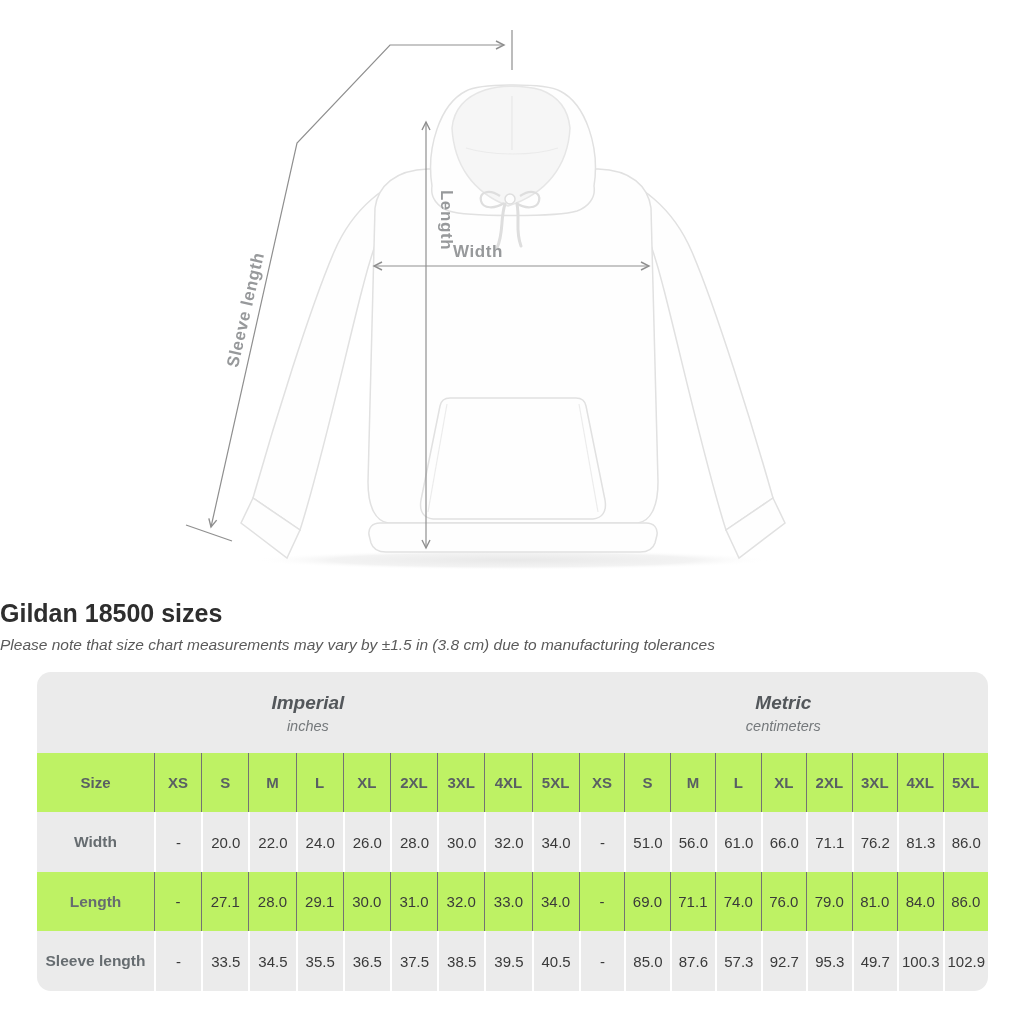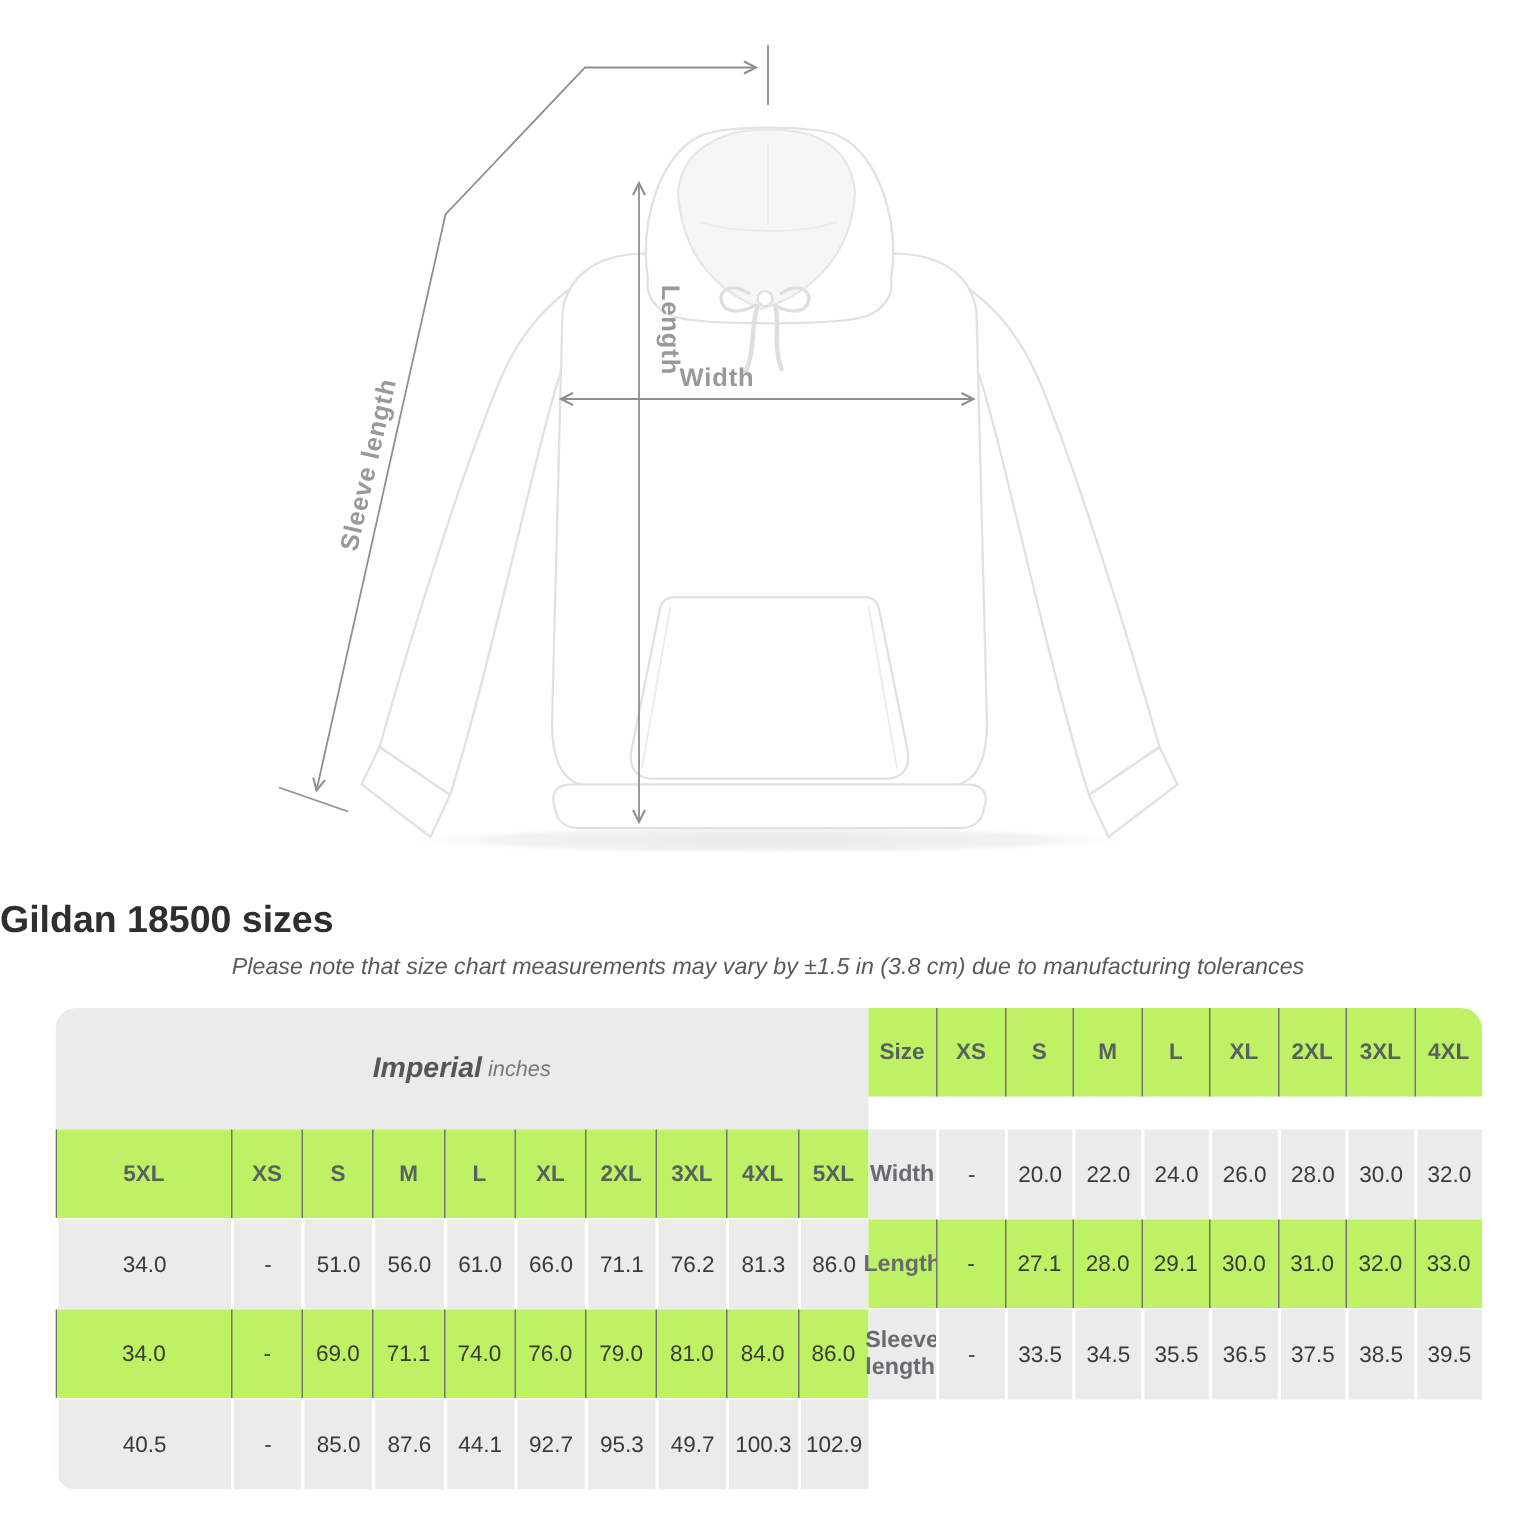--- a/index.html
+++ b/index.html
@@ -7,29 +7,29 @@
   .stage{position:absolute;inset:0;width:1024px;height:1024px;}
 
   
   .diagram-svg{position:absolute;left:0;top:0;}
   .dlabel{font-family:"Liberation Sans",sans-serif;font-size:17px;font-weight:bold;
     fill:#97999b;letter-spacing:.6px;}
 
   
   .page-title{position:absolute;left:0;right:0;top:599px;text-align:left;
     font-size:25px;font-weight:bold;color:#2e2e2e;}
-  .page-subtitle{position:absolute;left:0;right:0;top:636px;text-align:center;
+  .page-subtitle{position:absolute;left:0;right:0;top:636px;text-align:left;
     font-size:15.5px;font-style:italic;color:#5a5a5a;}
 
   
   .size-table{position:absolute;left:37px;top:672px;width:951px;
     border-radius:14px;overflow:hidden;background:#fff;
     display:grid;grid-template-columns:117px repeat(9,47.2px) repeat(9,1fr);}
   .c{display:flex;align-items:center;justify-content:center;min-width:0;}
-  .band{height:81px;background:#ebebeb;display:flex;flex-direction:row;
+  .band{height:81px;background:#ebebeb;display:flex;flex-direction:column;
     align-items:center;justify-content:center;gap:4px;}
   .band-imp{grid-column:1/11;grid-row:1;}
   .band-met{grid-column:11/20;grid-row:1;}
   .g-title{font-size:19px;font-weight:bold;font-style:italic;color:#53575b;}
   .g-sub{font-size:14.5px;font-style:italic;color:#74787b;}
   .h59{height:59px;}
   .h60{height:60px;}
   .bg-g{background:#ebebeb;}
   .bg-w{background:#bef264;}
   .sw{border-left:2px solid #ffffff;}   
@@ -114,20 +114,24 @@
   </svg>
 
   <div class="page-title">Gildan 18500 sizes</div>
   <div class="page-subtitle">Please note that size chart measurements may vary by ±1.5 in (3.8 cm) due to manufacturing tolerances</div>
 
   <div class="size-table">
 
     <div class="band band-imp">
       <div class="g-title">Imperial</div>
       <div class="g-sub">inches</div>
+    </div>
+    <div class="band band-met">
+      <div class="g-title">Metric</div>
+      <div class="g-sub">centimeters</div>
     </div>
 
     <div class="c h59 bg-w hdr">Size</div>
     <div class="c h59 bg-w hdr sg">XS</div>
     <div class="c h59 bg-w hdr sg">S</div>
     <div class="c h59 bg-w hdr sg">M</div>
     <div class="c h59 bg-w hdr sg">L</div>
     <div class="c h59 bg-w hdr sg">XL</div>
     <div class="c h59 bg-w hdr sg">2XL</div>
     <div class="c h59 bg-w hdr sg">3XL</div>
@@ -189,21 +193,21 @@
     <div class="c h60 bg-g val sw">34.5</div>
     <div class="c h60 bg-g val sw">35.5</div>
     <div class="c h60 bg-g val sw">36.5</div>
     <div class="c h60 bg-g val sw">37.5</div>
     <div class="c h60 bg-g val sw">38.5</div>
     <div class="c h60 bg-g val sw">39.5</div>
     <div class="c h60 bg-g val sw">40.5</div>
     <div class="c h60 bg-g val sw">-</div>
     <div class="c h60 bg-g val sw">85.0</div>
     <div class="c h60 bg-g val sw">87.6</div>
-    <div class="c h60 bg-g val sw">44.1</div>
+    <div class="c h60 bg-g val sw">57.3</div>
     <div class="c h60 bg-g val sw">92.7</div>
     <div class="c h60 bg-g val sw">95.3</div>
     <div class="c h60 bg-g val sw">49.7</div>
     <div class="c h60 bg-g val sw">100.3</div>
     <div class="c h60 bg-g val sw">102.9</div>
   </div>
 
 </div>
 
 </body></html>

